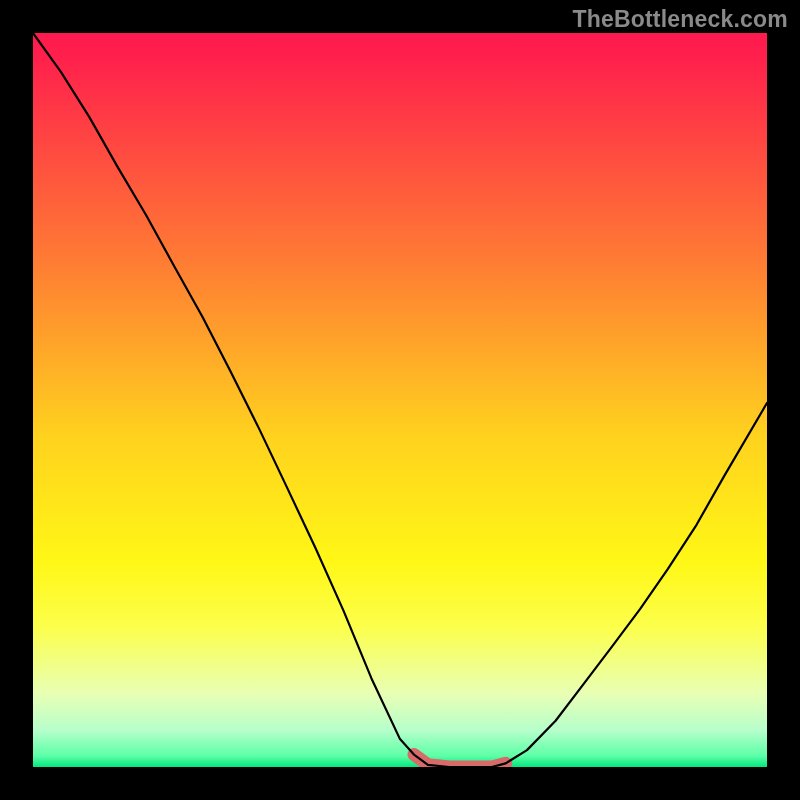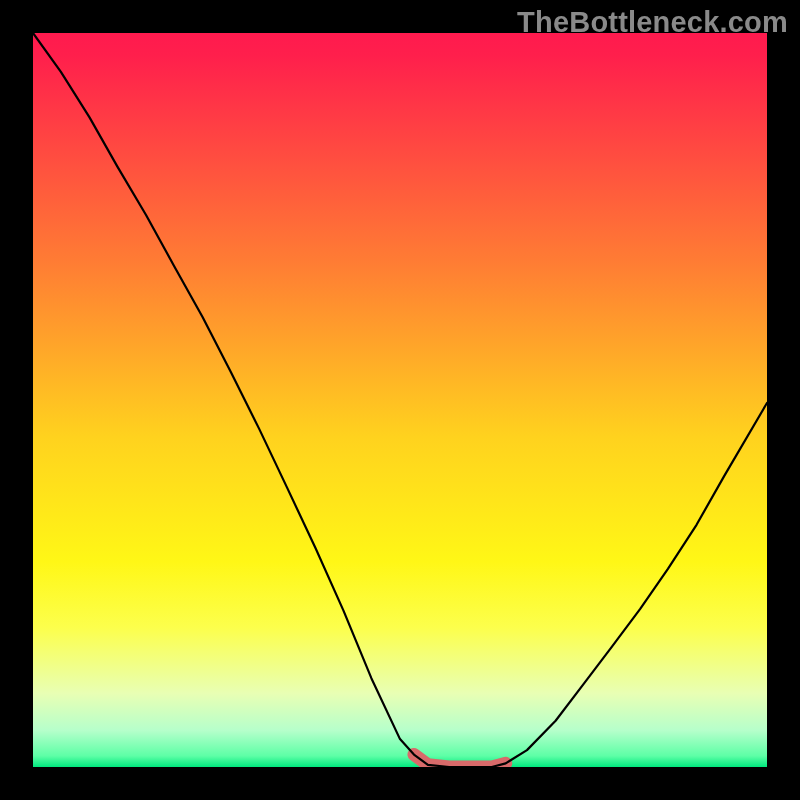--- a/index.html
+++ b/index.html
@@ -38,21 +38,21 @@
     left: 0;
     top: 0;
     width: 100%;
     height: 100%;
   }
   .watermark {
     position: absolute;
     top: 6px;
     right: 12px;
     font-family: Arial, Helvetica, sans-serif;
-    font-size: 29px;
+    font-size: 23px;
     font-weight: bold;
     color: #8a8a8a;
     letter-spacing: 0.2px;
   }
 </style>
 </head>
 <body>
 
 <div class="frame">
 

